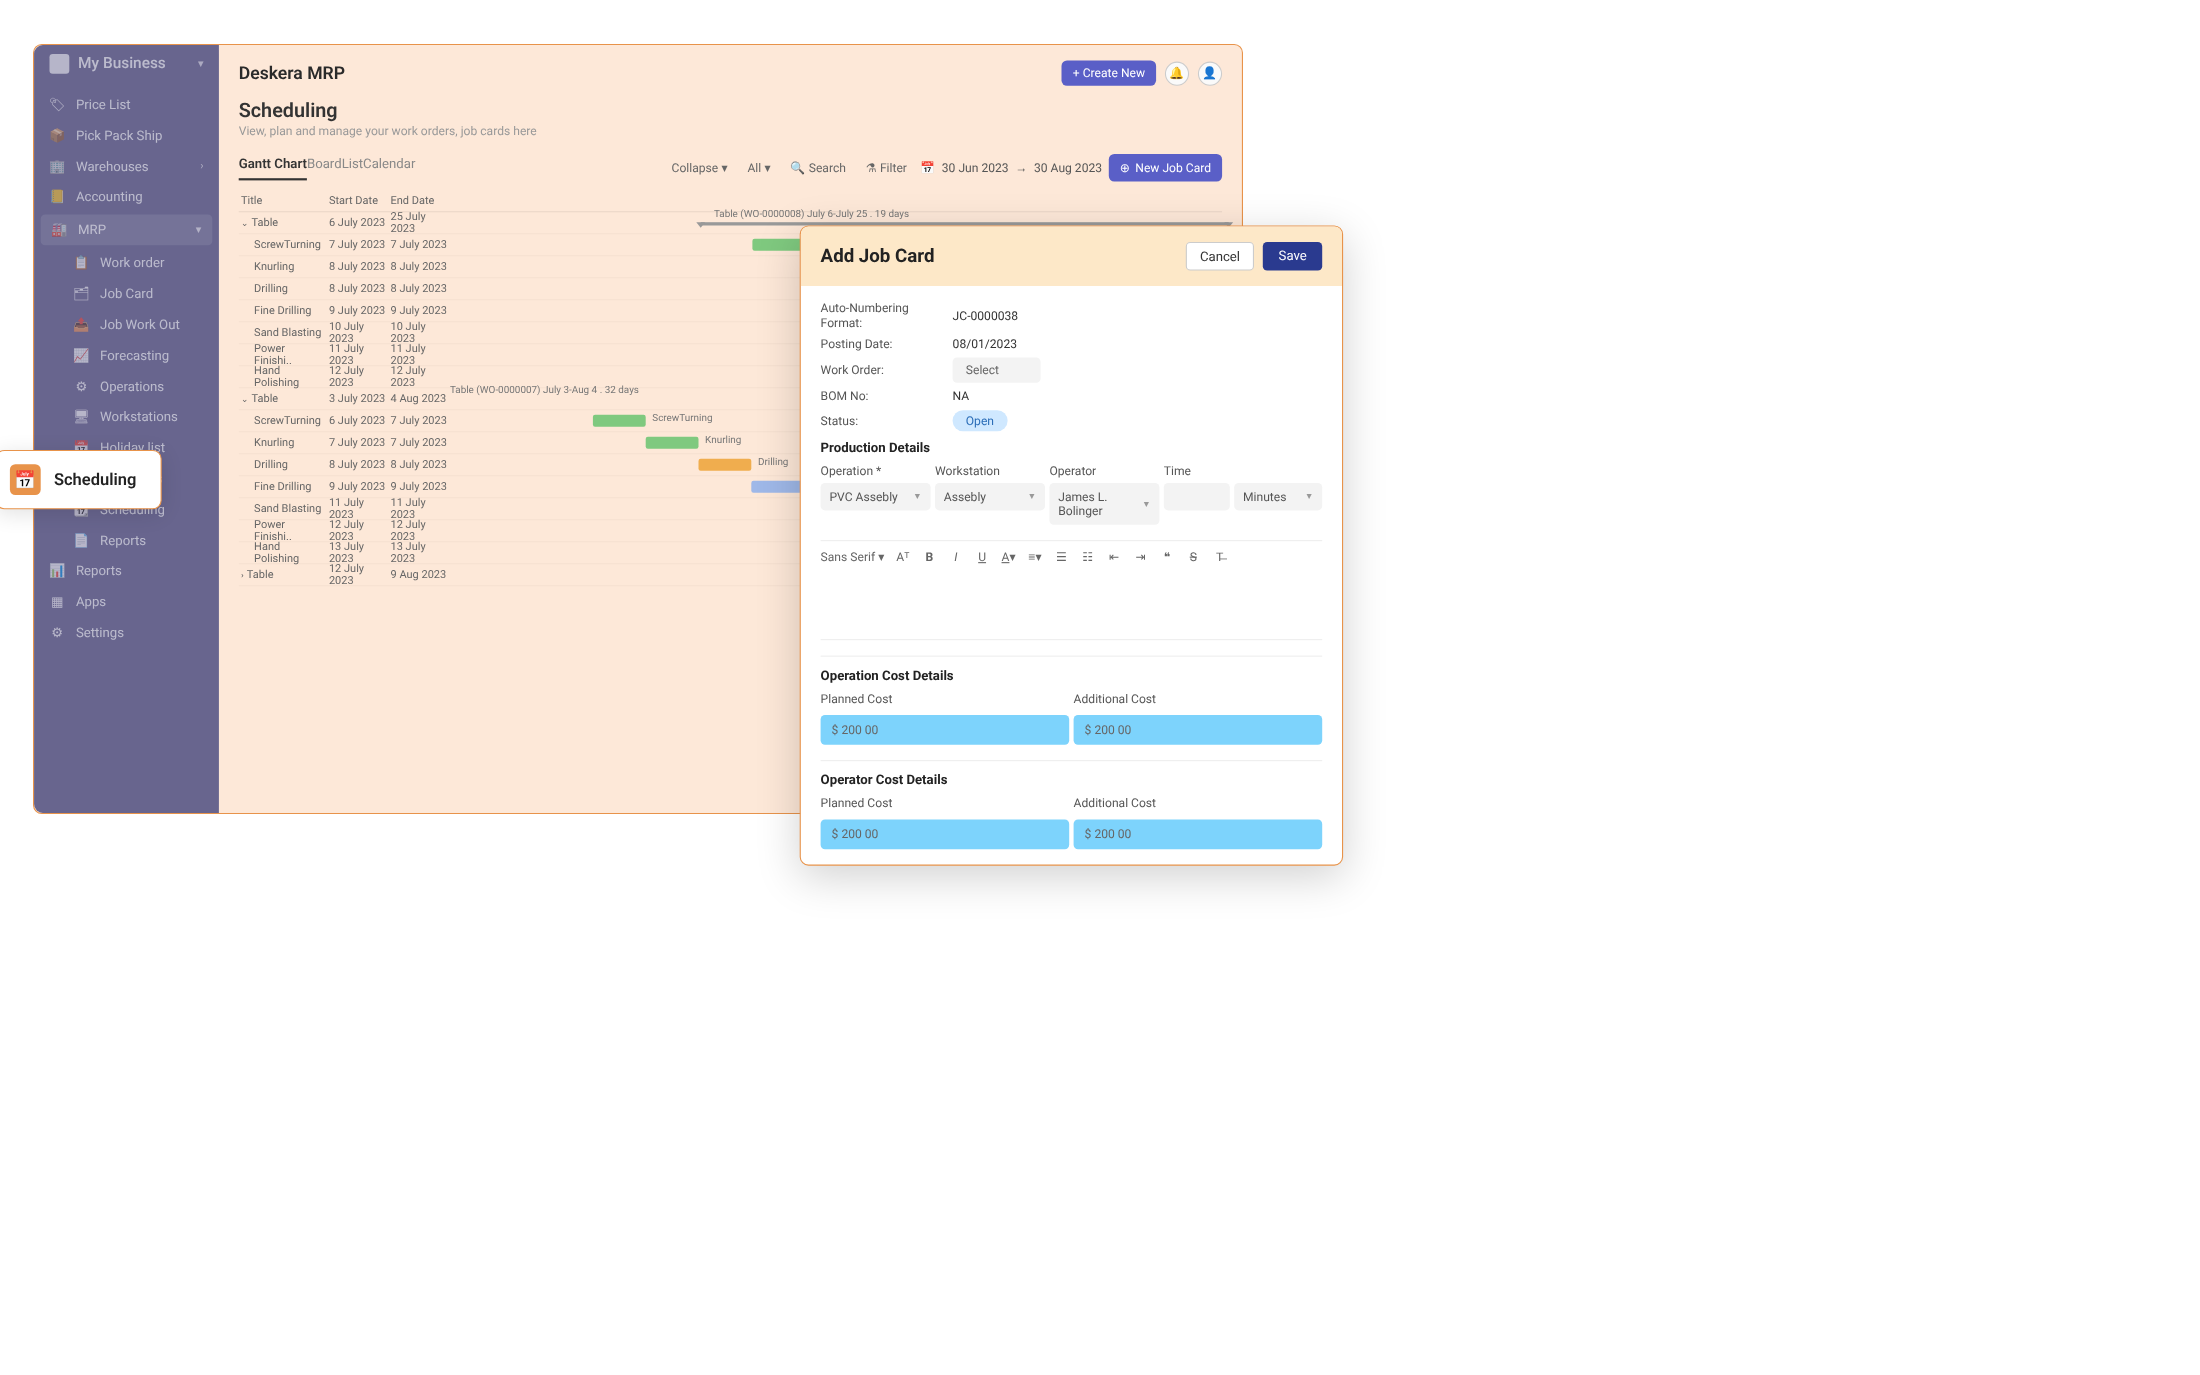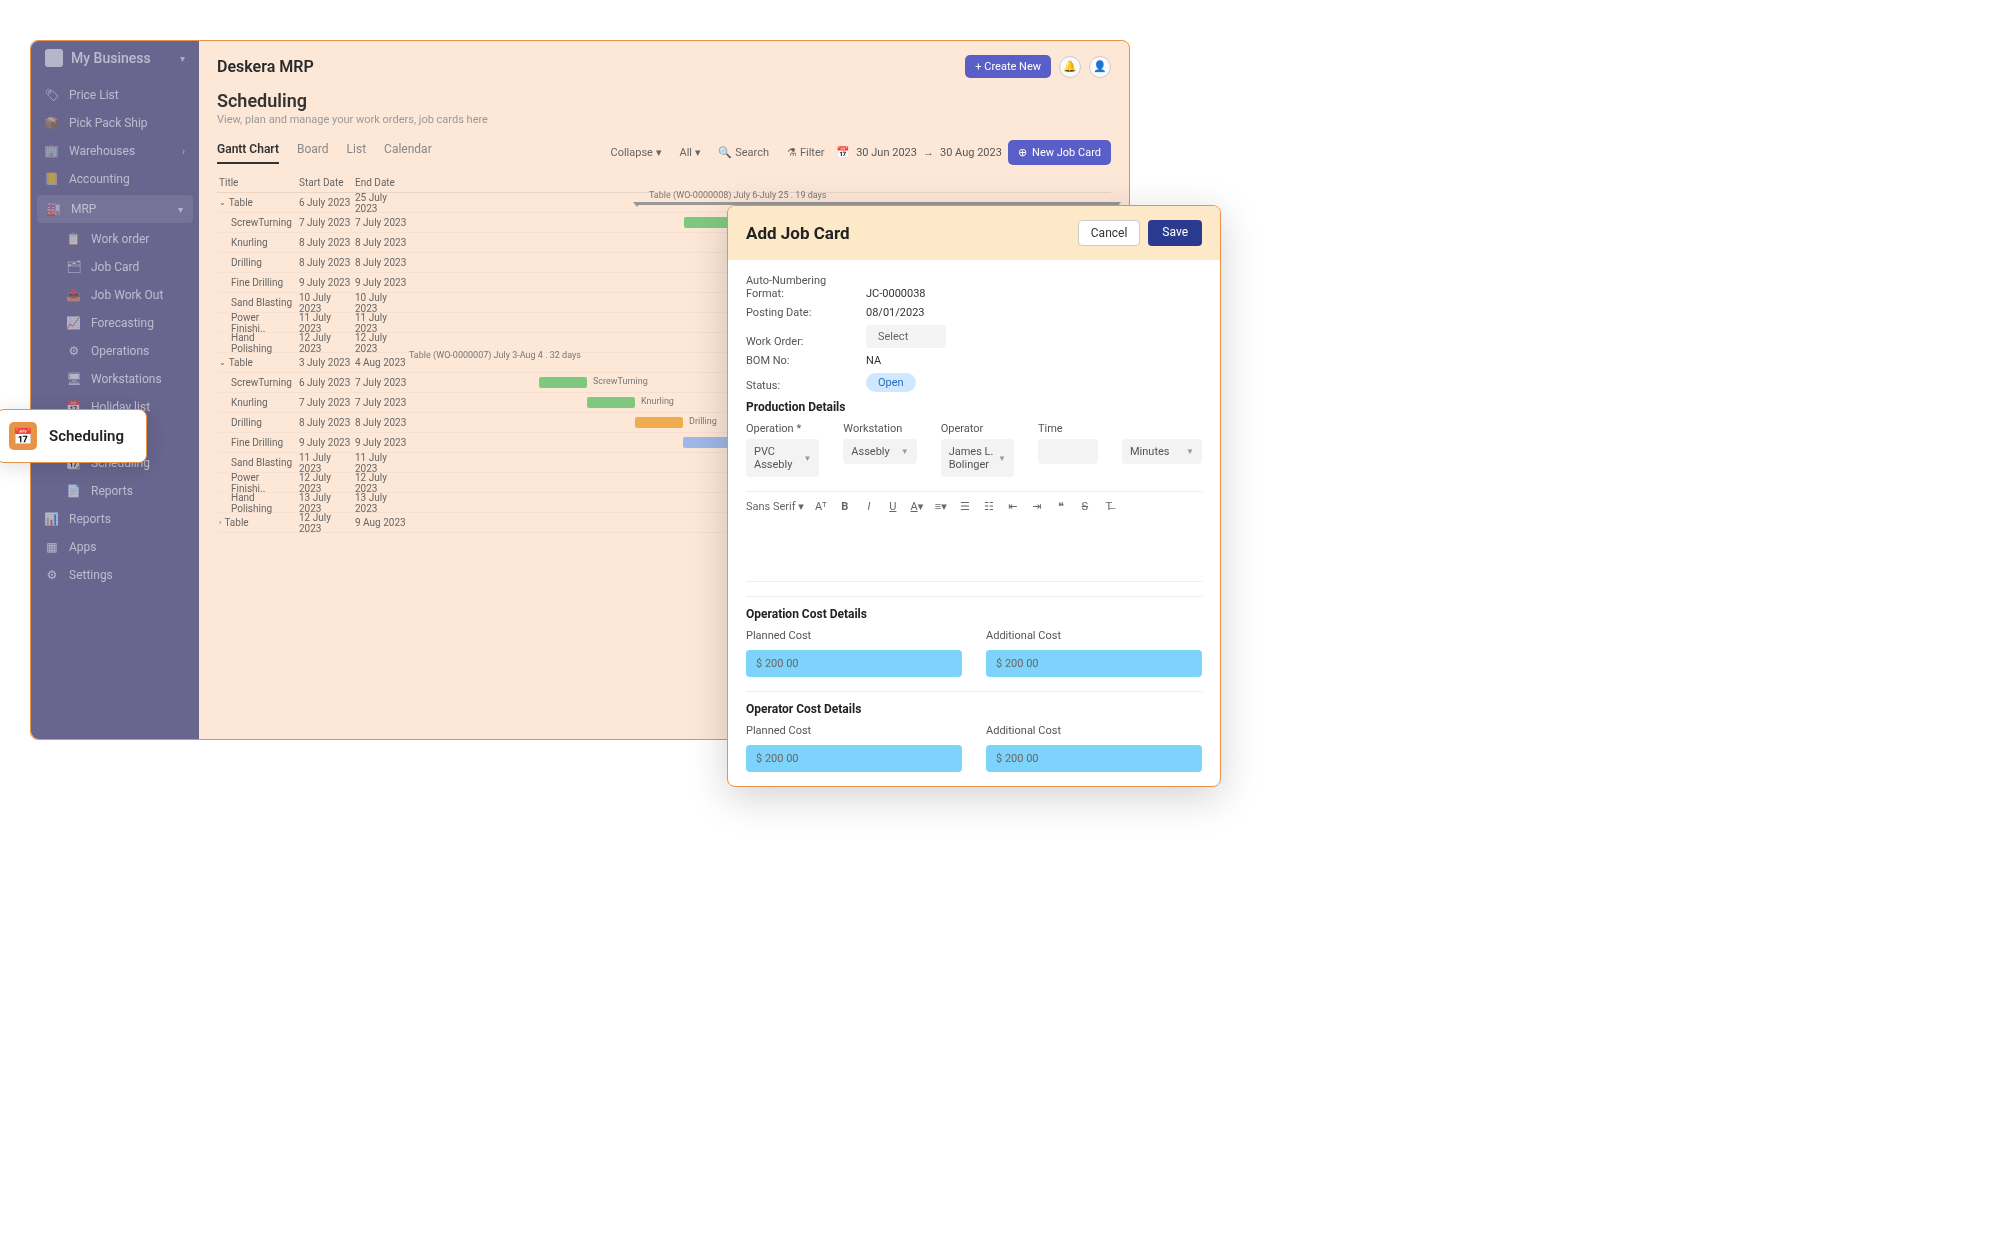--- a/index.html
+++ b/index.html
@@ -19,21 +19,21 @@
 .callout-text{font-size:15px;font-weight:600;color:#222}
 .main{flex:1;padding:14px 18px;display:flex;flex-direction:column;overflow:hidden}
 .hdr{display:flex;align-items:center;justify-content:space-between}
 .crumb{font-size:16px;font-weight:600;color:#2a2a2a}
 .hdr-right{display:flex;align-items:center;gap:8px}
 .btn-create{background:#5a5fc7;color:#fff;padding:5px 10px;border-radius:5px;font-size:11px;cursor:pointer}
 .circ{width:22px;height:22px;border:1px solid #ccc;border-radius:50%;background:#fafafa;display:flex;align-items:center;justify-content:center;font-size:11px;color:#888}
 .pg-title{font-size:18px;font-weight:600;color:#333;margin-top:12px}
 .pg-sub{font-size:11px;color:#999;margin-top:2px}
 .toolbar{display:flex;align-items:center;margin-top:14px;gap:6px}
-.tabs{display:flex;gap:18px}
+.tabs{display:flex;}
 .tab{font-size:12px;color:#888;padding-bottom:6px;cursor:pointer}
 .tab.active{color:#333;font-weight:600;border-bottom:2px solid #333}
 .spacer{flex:1}
 .tool{font-size:11px;color:#666;display:flex;align-items:center;gap:3px;padding:3px 6px;cursor:pointer}
 .date-range{font-size:11px;color:#555;display:flex;align-items:center;gap:6px}
 .btn-newjob{background:#5a5fc7;color:#fff;padding:6px 10px;border-radius:5px;font-size:11px;display:flex;align-items:center;gap:5px;cursor:pointer}
 .gantt{margin-top:8px;font-size:10px;color:#666}
 .gantt-hdr{display:flex;border-bottom:1px solid rgba(0,0,0,0.08)}
 .col-title{width:80px;padding:4px 2px}
 .col-date{width:56px;padding:4px 2px}
@@ -50,28 +50,28 @@
 .group-bar{position:absolute;height:3px;background:#999;top:9px}
 .group-bar::before,.group-bar::after{content:"";position:absolute;width:0;height:0;border-left:4px solid transparent;border-right:4px solid transparent;border-top:5px solid #999;top:0}
 .group-bar::before{left:-4px}.group-bar::after{right:-4px}
 .modal{position:absolute;left:727px;top:205px;width:494px;background:#fff;border:1px solid #e8934a;border-radius:8px;box-shadow:0 10px 40px rgba(0,0,0,0.18);z-index:10;overflow:hidden}
 .modal-hdr{background:#fde8c8;padding:14px 18px;display:flex;align-items:center;justify-content:space-between}
 .modal-title{font-size:17px;font-weight:700;color:#222}
 .modal-btns{display:flex;gap:8px}
 .btn-cancel{background:#fff;border:1px solid #ccc;padding:5px 12px;border-radius:4px;font-size:12px;cursor:pointer}
 .btn-save{background:#2a3a8f;color:#fff;padding:5px 14px;border-radius:4px;font-size:12px;cursor:pointer}
 .modal-body{padding:14px 18px}
-.field-row{display:flex;align-items:flex-end;margin-bottom:6px;font-size:11px}
+.field-row{display:flex;align-items:center;margin-bottom:6px;font-size:11px}
 .field-label{width:120px;color:#555}
 .field-val{color:#333}
 .field-select{background:#f3f3f3;padding:5px 12px;border-radius:4px;min-width:80px;color:#666;cursor:pointer}
 .badge{background:#cfe8ff;color:#2a6db8;padding:3px 12px;border-radius:12px;font-size:11px}
 .section-title{font-size:12px;font-weight:700;color:#222;margin:14px 0 8px;border-top:1px solid #eee;padding-top:10px}
 .section-title.first{border-top:none;padding-top:0;margin-top:8px}
-.form-row{display:flex;gap:24px}
+.form-row{display:flex;gap:4px}
 .form-col{flex:1;display:flex;flex-direction:column;gap:4px}
 .form-col.sm{flex:0 0 60px}
 .form-col.md{flex:0 0 80px}
 .form-label{font-size:11px;color:#555}
 .form-input{background:#f3f3f3;padding:6px 8px;border-radius:4px;font-size:11px;color:#555;display:flex;align-items:center;justify-content:space-between;cursor:pointer}
 .form-input.plain{background:#f3f3f3;cursor:text}
 .dd{font-size:8px;color:#999}
 .rte{border-top:1px solid #eee;border-bottom:1px solid #eee;margin:14px 0;padding:8px 0}
 .rte-toolbar{display:flex;gap:10px;align-items:center;font-size:11px;color:#666}
 .rte-btn{cursor:pointer;min-width:14px;text-align:center}

